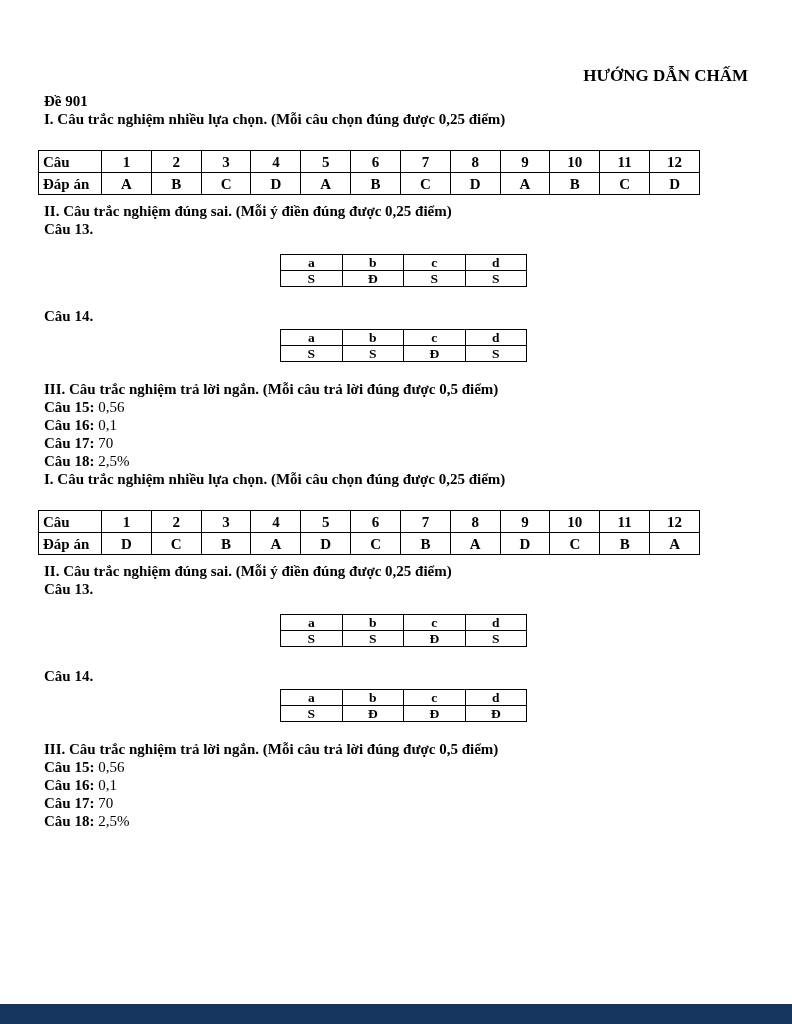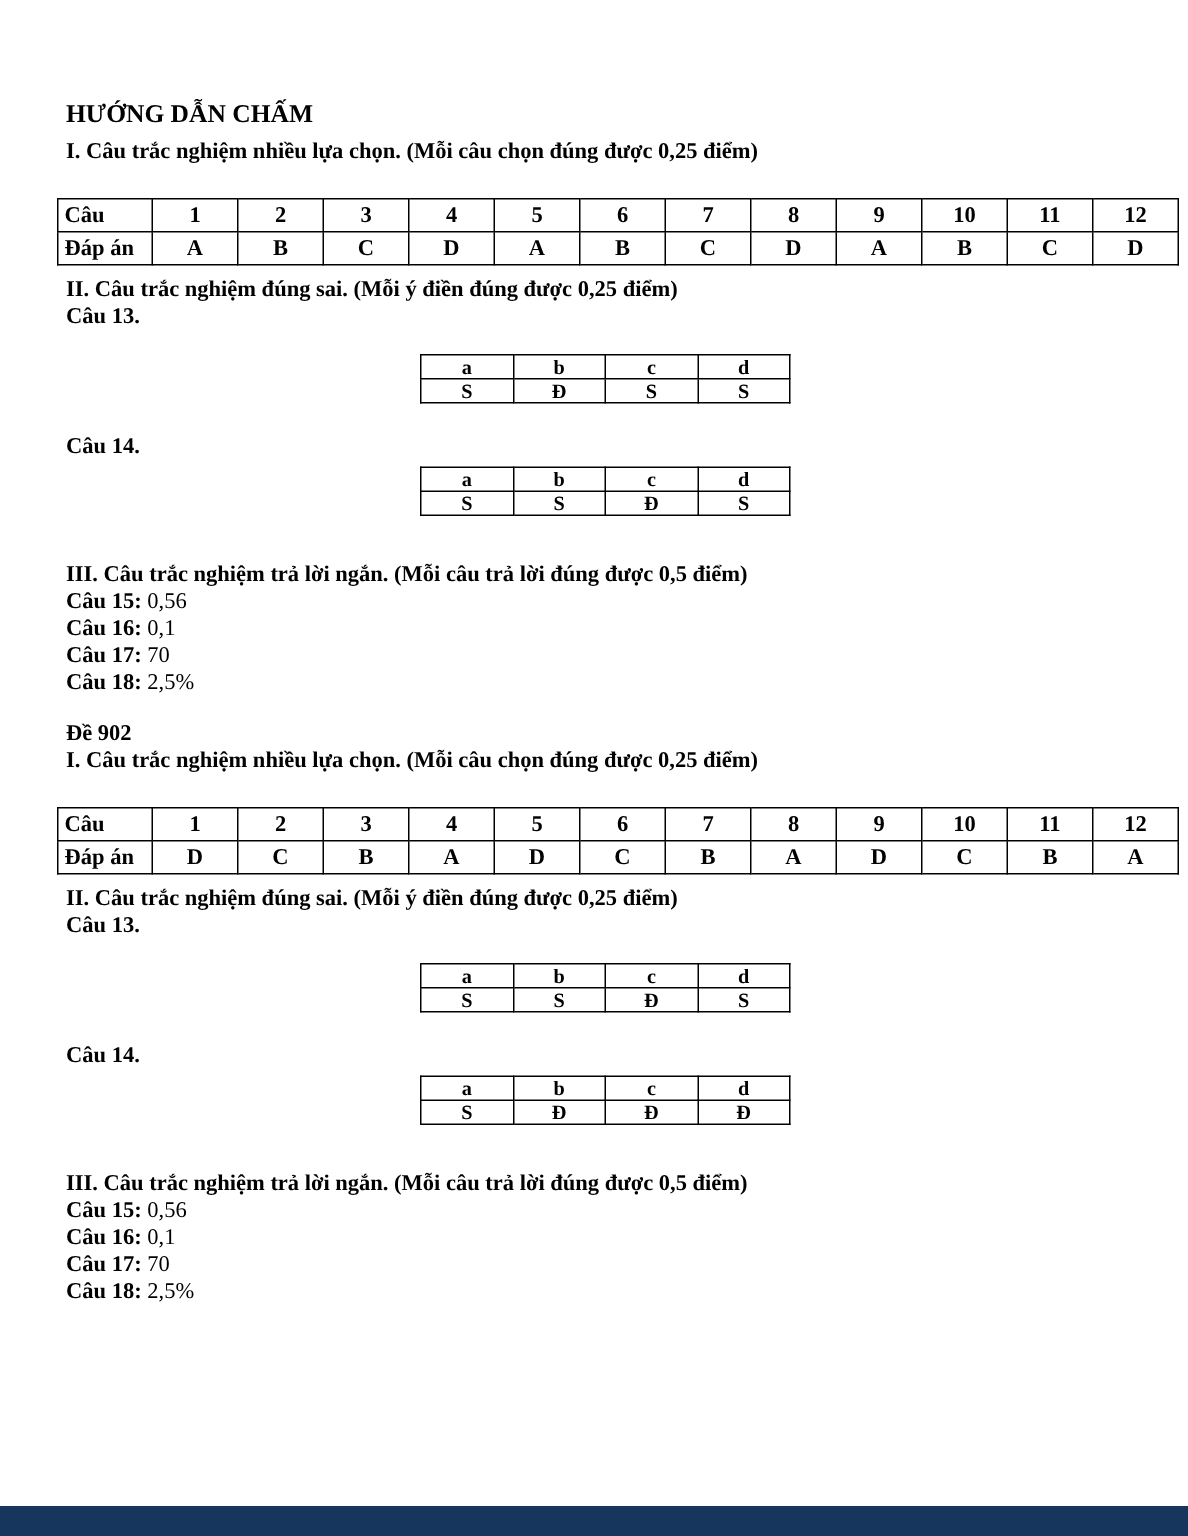--- a/index.html
+++ b/index.html
@@ -17,34 +17,34 @@
   }
   .page {
     padding: 66px 44px 0 44px;
     font-size: 15px;
     line-height: 18px;
   }
   .doc-title {
     font-size: 17px;
     line-height: 20px;
     font-weight: bold;
-    text-align: left;
+    text-align: right;
     margin: 0 0 6px 0;
   }
   .section-a {
     font-weight: bold;
     padding-left: 25px;
   }
   .b { font-weight: bold; font-family: Liberation Serif, serif; }
   .de-label { font-weight: bold; }
   .part-heading { font-weight: bold; }
 
   table.mc {
     border-collapse: collapse;
-    width: 748px;
+    width: 662px;
     margin: 22px 0 7px -6px;
     font-size: 15px;
     font-weight: bold;
     table-layout: fixed;
   }
   table.mc td {
     border: 1px solid #000;
     height: 21px;
     text-align: center;
     padding: 0 2px;
@@ -68,39 +68,40 @@
   table.tf td {
     border: 1px solid #000;
     height: 15px;
     line-height: 15px;
     text-align: center;
     padding: 0;
   }
 
   .q13 { }
   .q14 { margin-top: 20px; }
-  .part3 { margin-top: 30px; }
+  .part3 { margin-top: 18px; }
   .de-902 { margin-top: 16px; }
 
   .bottom-bar {
     position: absolute;
     left: 0;
     bottom: 0;
     width: 100%;
     height: 20px;
   }
 </style>
 </head>
 <body>
 
 <div class="page">
 
   <div class="doc-title">HƯỚNG DẪN CHẤM</div>
 
   <div>
+    <div class="de-label">Đề 901</div>
     <div class="part-heading">I. Câu trắc nghiệm nhiều lựa chọn. (Mỗi câu chọn đúng được 0,25 điểm)</div>
 
     <table class="mc">
       <tbody>
           <tr>
         <td class="row-label">Câu</td>
         <td>1</td>
         <td>2</td>
         <td>3</td>
         <td>4</td>
@@ -170,21 +171,20 @@
       </table>
 
     <div class="part-heading part3">III. Câu trắc nghiệm trả lời ngắn. (Mỗi câu trả lời đúng được 0,5 điểm)</div>
     <div><span class="b">Câu 15:</span> <span>0,56</span></div>
     <div><span class="b">Câu 16:</span> <span>0,1</span></div>
     <div><span class="b">Câu 17:</span> <span>70</span></div>
     <div><span class="b">Câu 18:</span> <span>2,5%</span></div>
   </div>
 
   <div>
-    <div class="de-label de-902">Đề 902</div>
     <div class="part-heading">I. Câu trắc nghiệm nhiều lựa chọn. (Mỗi câu chọn đúng được 0,25 điểm)</div>
 
     <table class="mc">
       <tbody>
           <tr>
         <td class="row-label">Câu</td>
         <td>1</td>
         <td>2</td>
         <td>3</td>
         <td>4</td>

